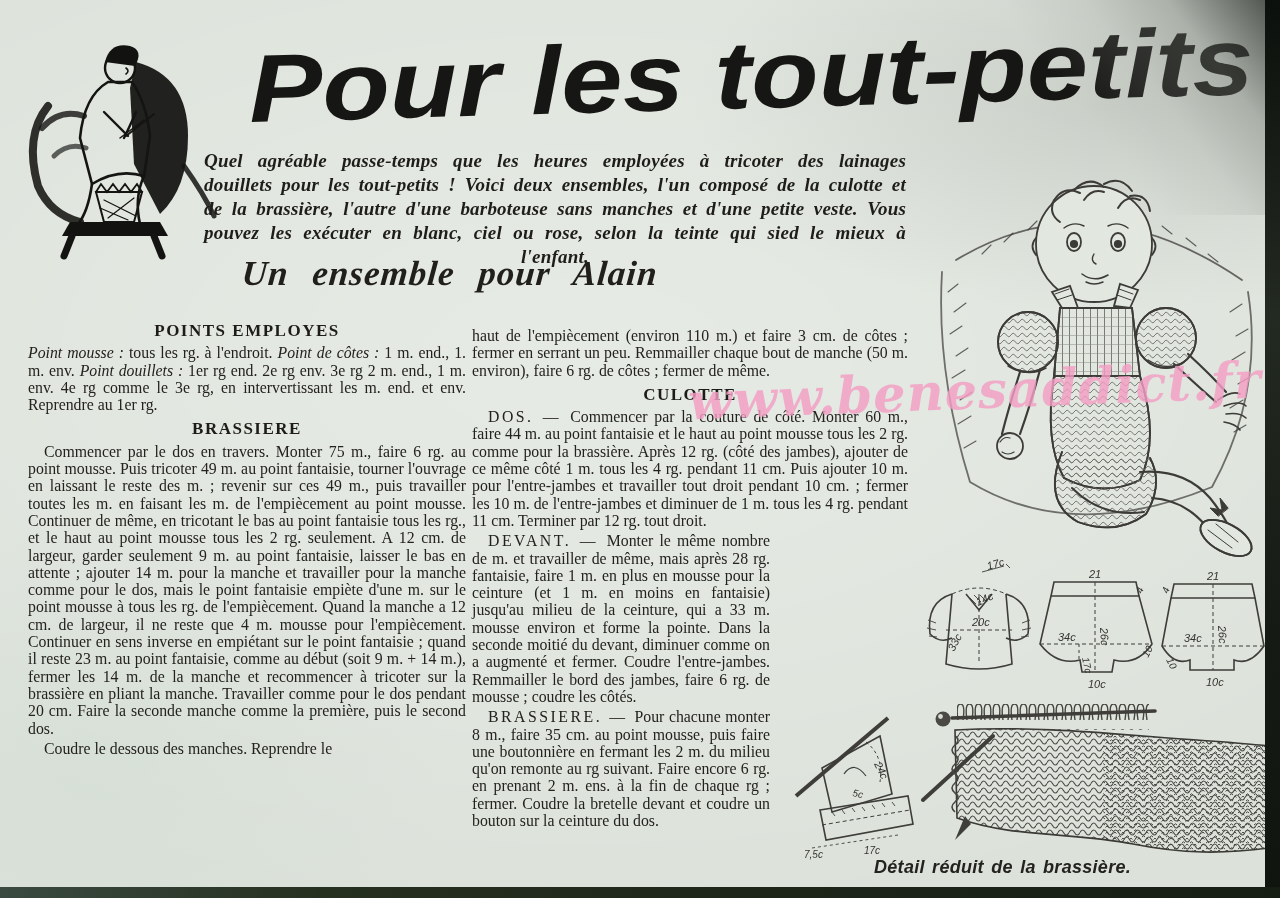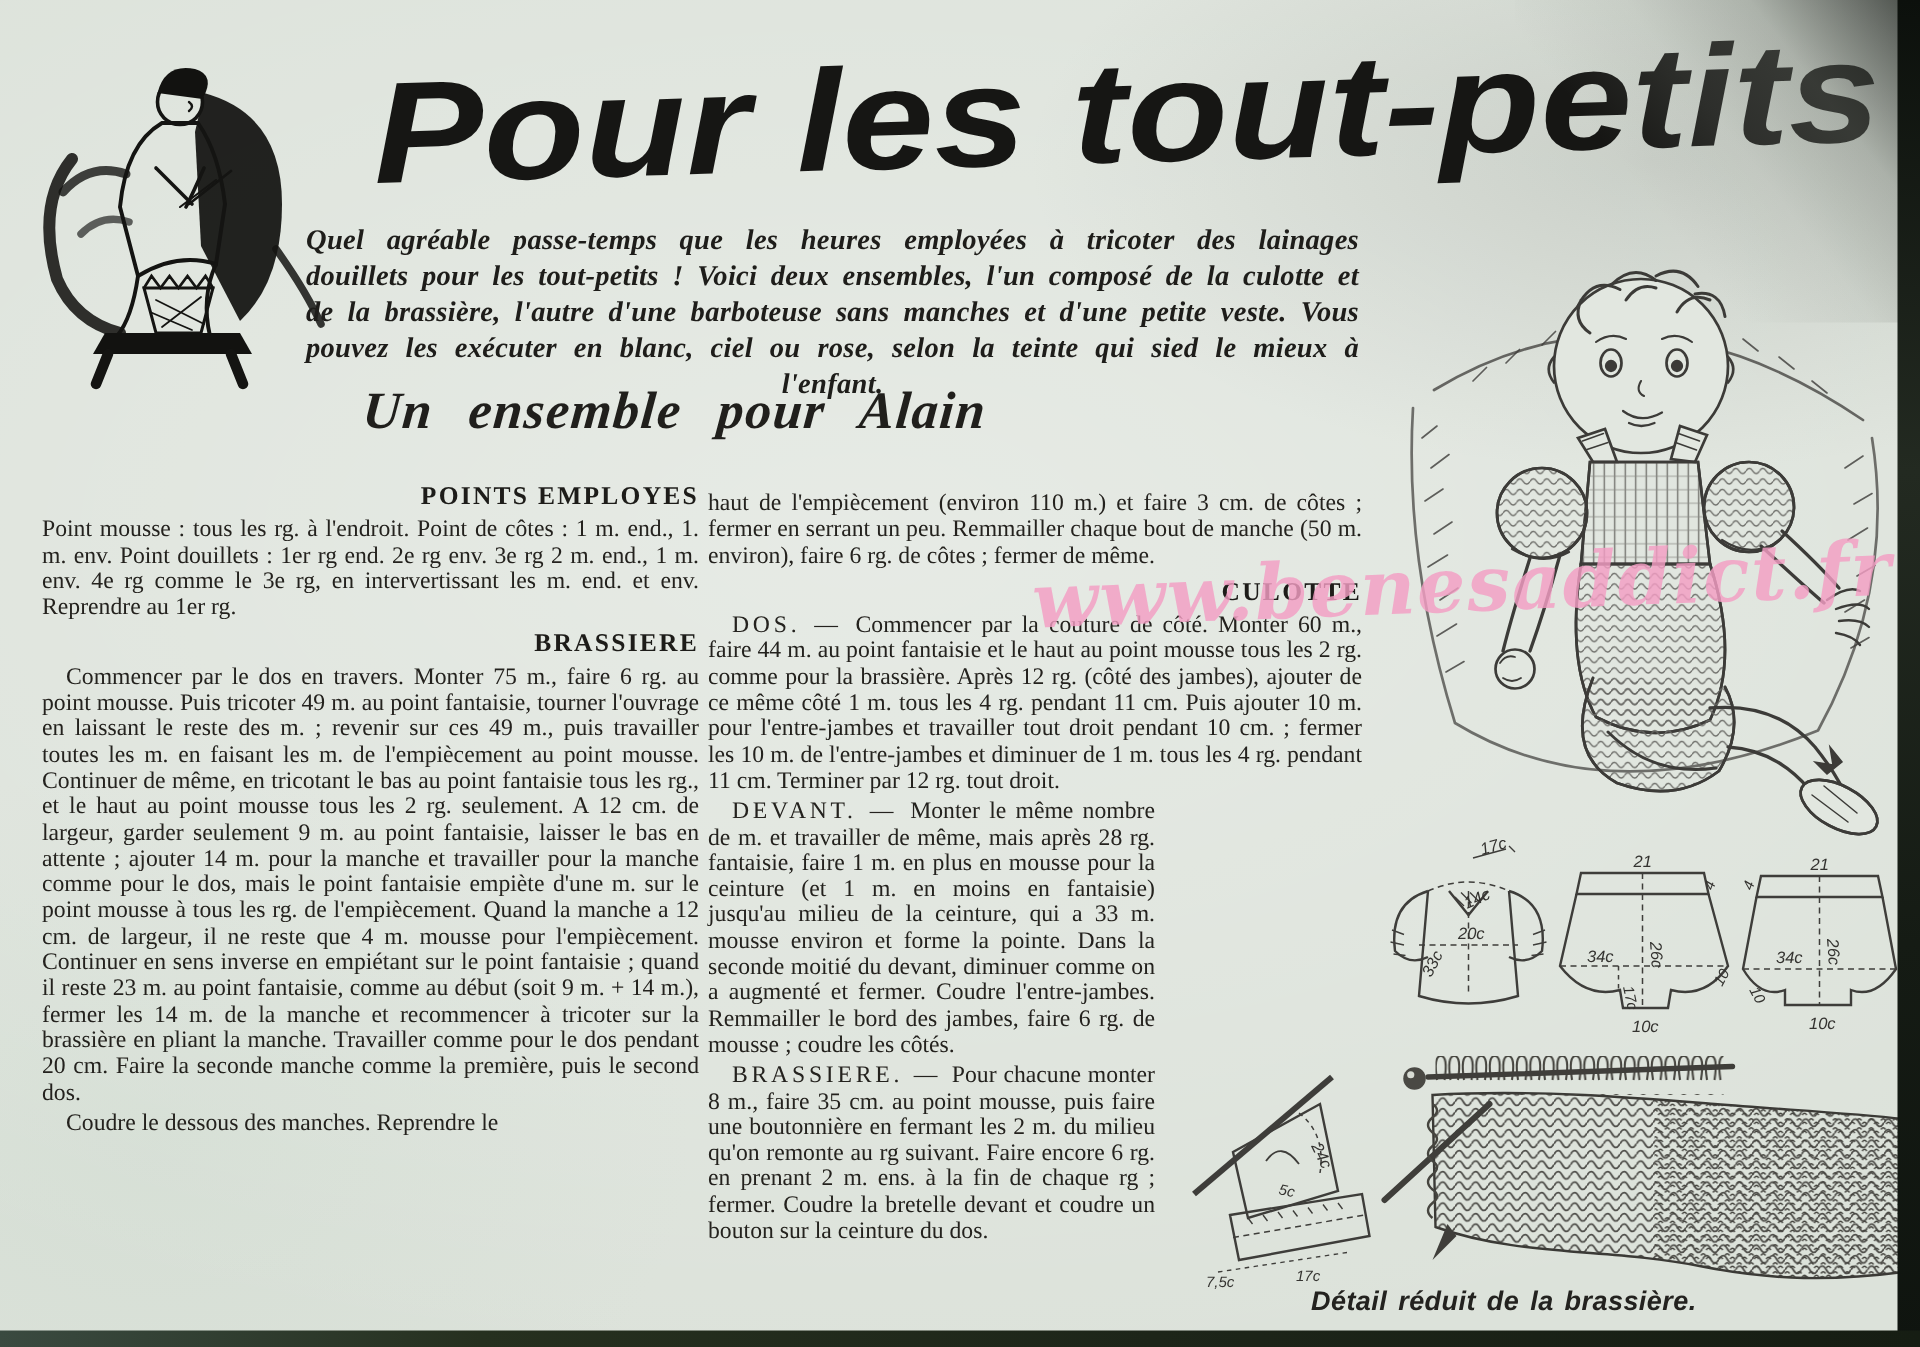--- a/index.html
+++ b/index.html
@@ -28,22 +28,22 @@
   .heading-ensemble{position:absolute;left:242px;top:254px;width:480px;z-index:2;
     font-style:italic;font-weight:bold;font-size:35px;letter-spacing:1px;word-spacing:14px;
     transform:skewX(-5deg);color:#201f1c;}
 
   .col{position:absolute;z-index:2;font-size:15.8px;line-height:17.3px;text-align:justify;}
   .col-left{left:28px;top:315px;width:438px;}
   .col-right{right:none;left:472px;top:327px;width:436px;}
   .col p{margin:0 0 3px 0;text-indent:16px;}
   .col p.noindent{text-indent:0;}
   .materials{font-weight:bold;font-size:16.3px;line-height:19.5px;word-spacing:2px;margin-bottom:5px !important;}
-  .sec-h{font-weight:bold;font-size:17px;letter-spacing:1.5px;text-align:right;margin:7px 0 5px 0;color:#1d1c19;}
-  .it{}
+  .sec-h{font-weight:bold;font-size:17px;letter-spacing:1.5px;text-align:center;margin:7px 0 5px 0;color:#1d1c19;}
+  .it{font-style:italic;}
   .lead{font-weight:normal;letter-spacing:2.5px;}
   .intrude{float:right;width:138px;height:238px;margin-top:99px;}
 
   .illus-baby{position:absolute;left:912px;top:142px;width:368px;height:420px;z-index:2;}
   .watermark{position:absolute;left:688px;top:360px;width:600px;z-index:10;pointer-events:none;
     font-family:"DejaVu Serif",serif;font-style:italic;font-weight:bold;font-size:51px;
     color:rgba(243,157,195,0.82);transform:rotate(-2.2deg);letter-spacing:1px;white-space:nowrap;}
   .diagrams{position:absolute;left:922px;top:550px;width:352px;height:152px;z-index:2;}
   .bretelle-schema{position:absolute;left:786px;top:702px;width:162px;height:162px;z-index:2;}
   .knit-detail{position:absolute;left:893px;top:696px;width:387px;height:158px;z-index:2;}

